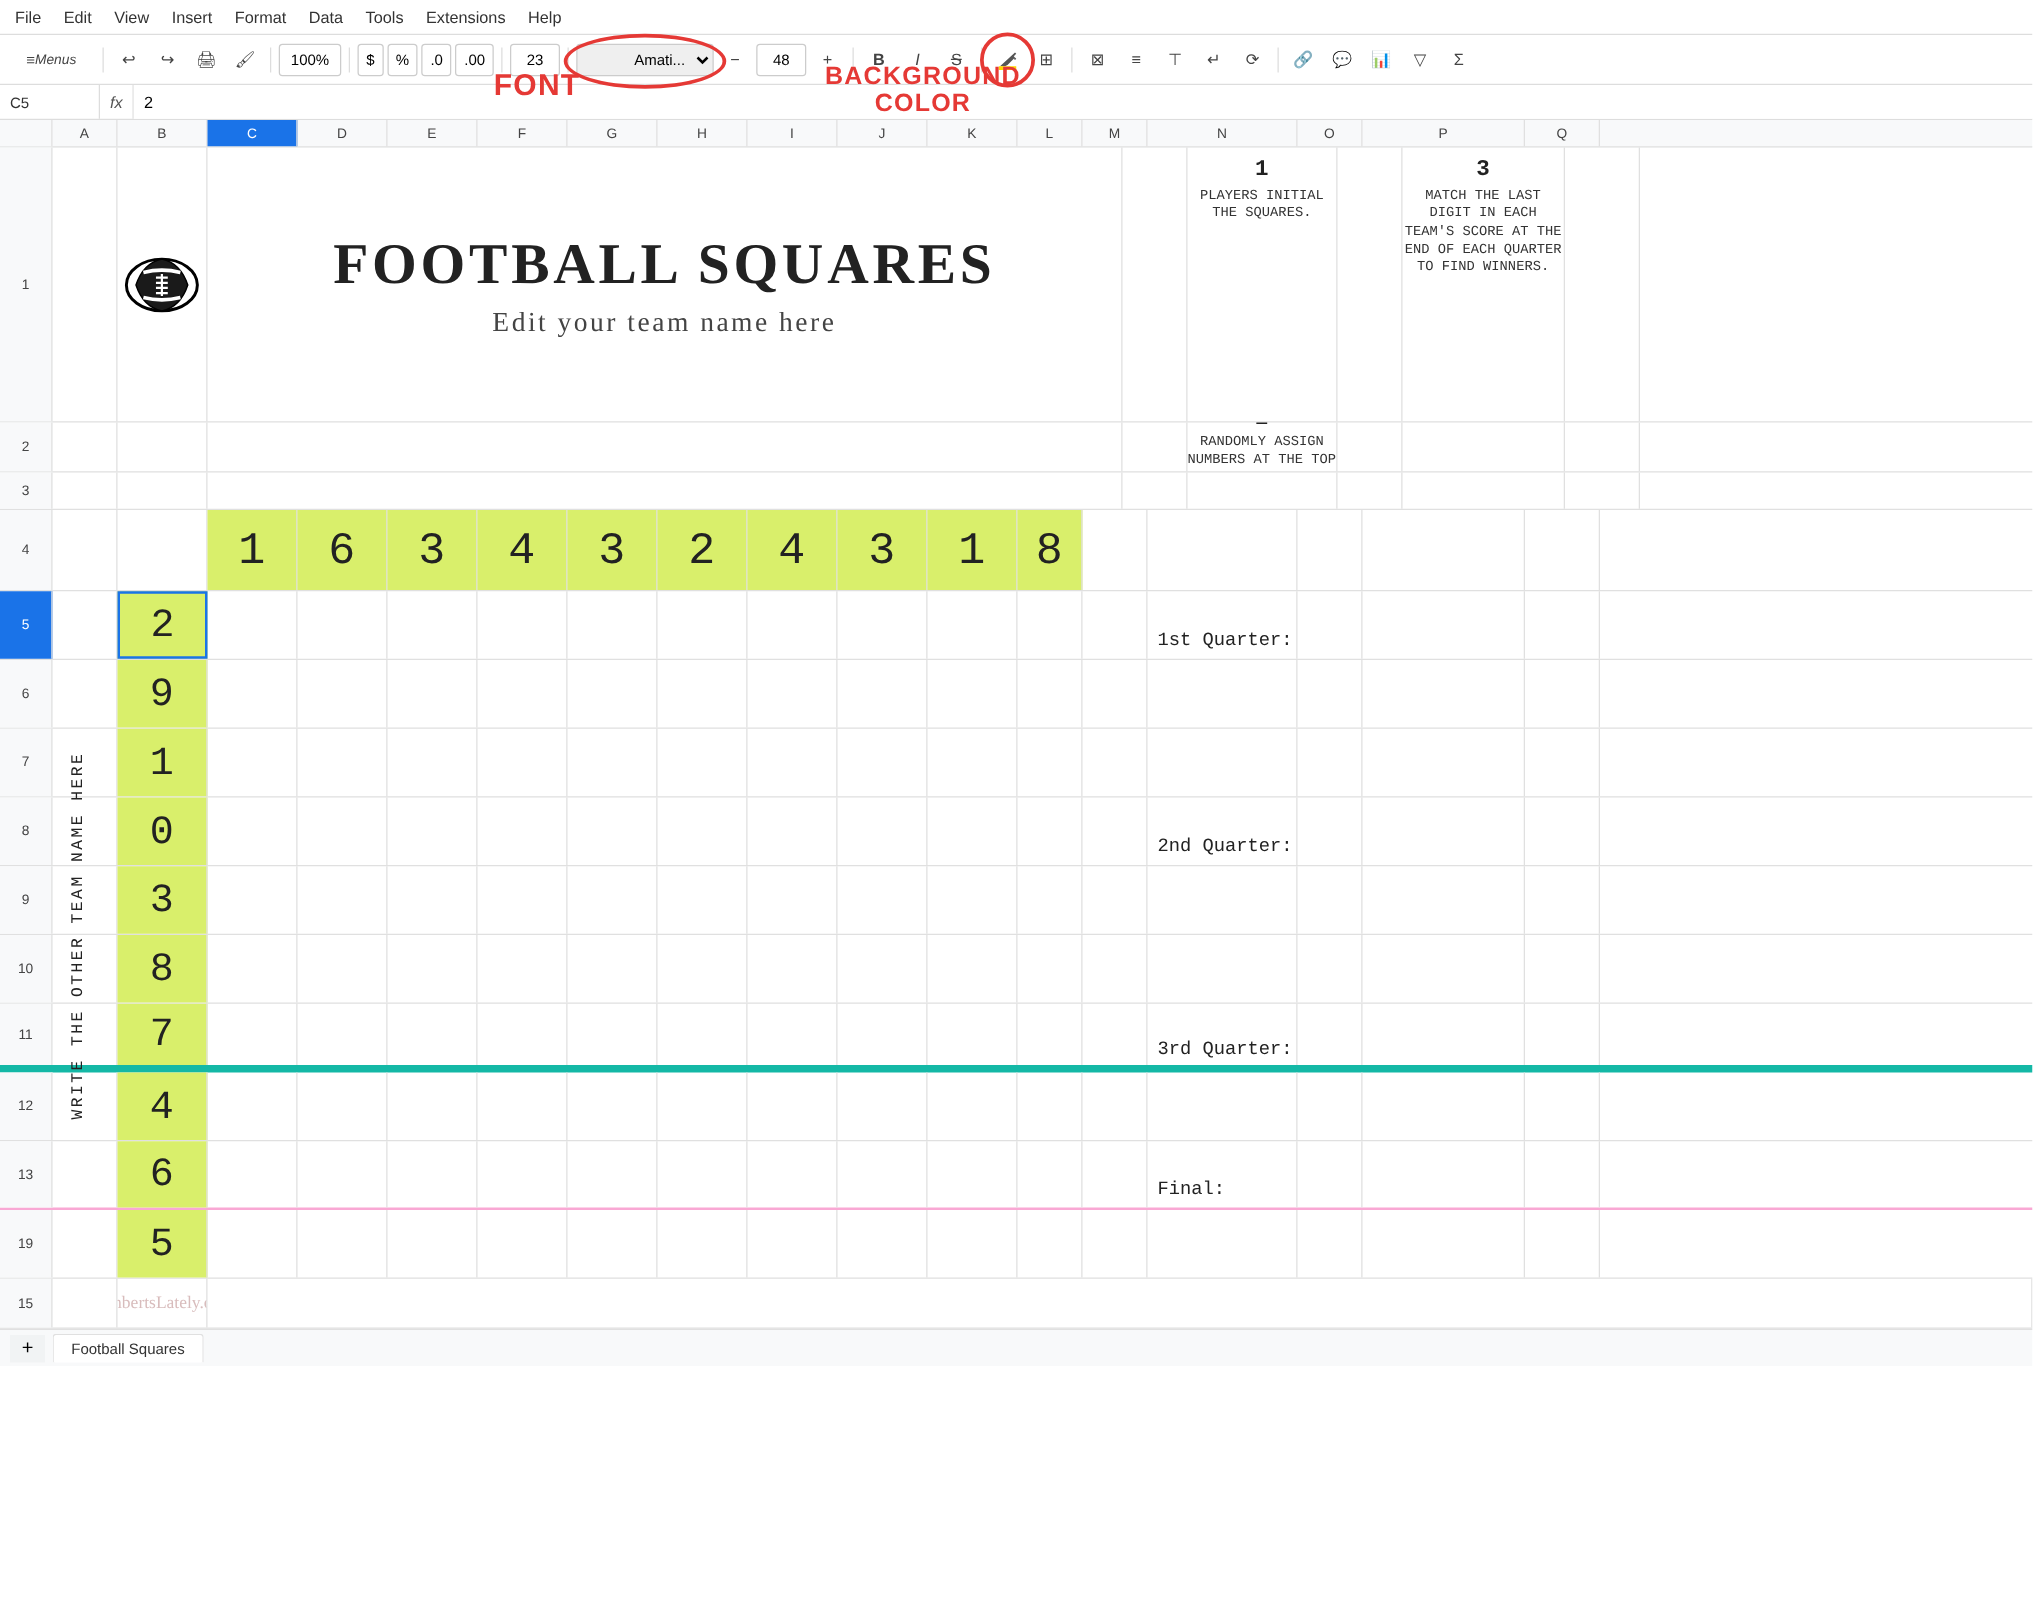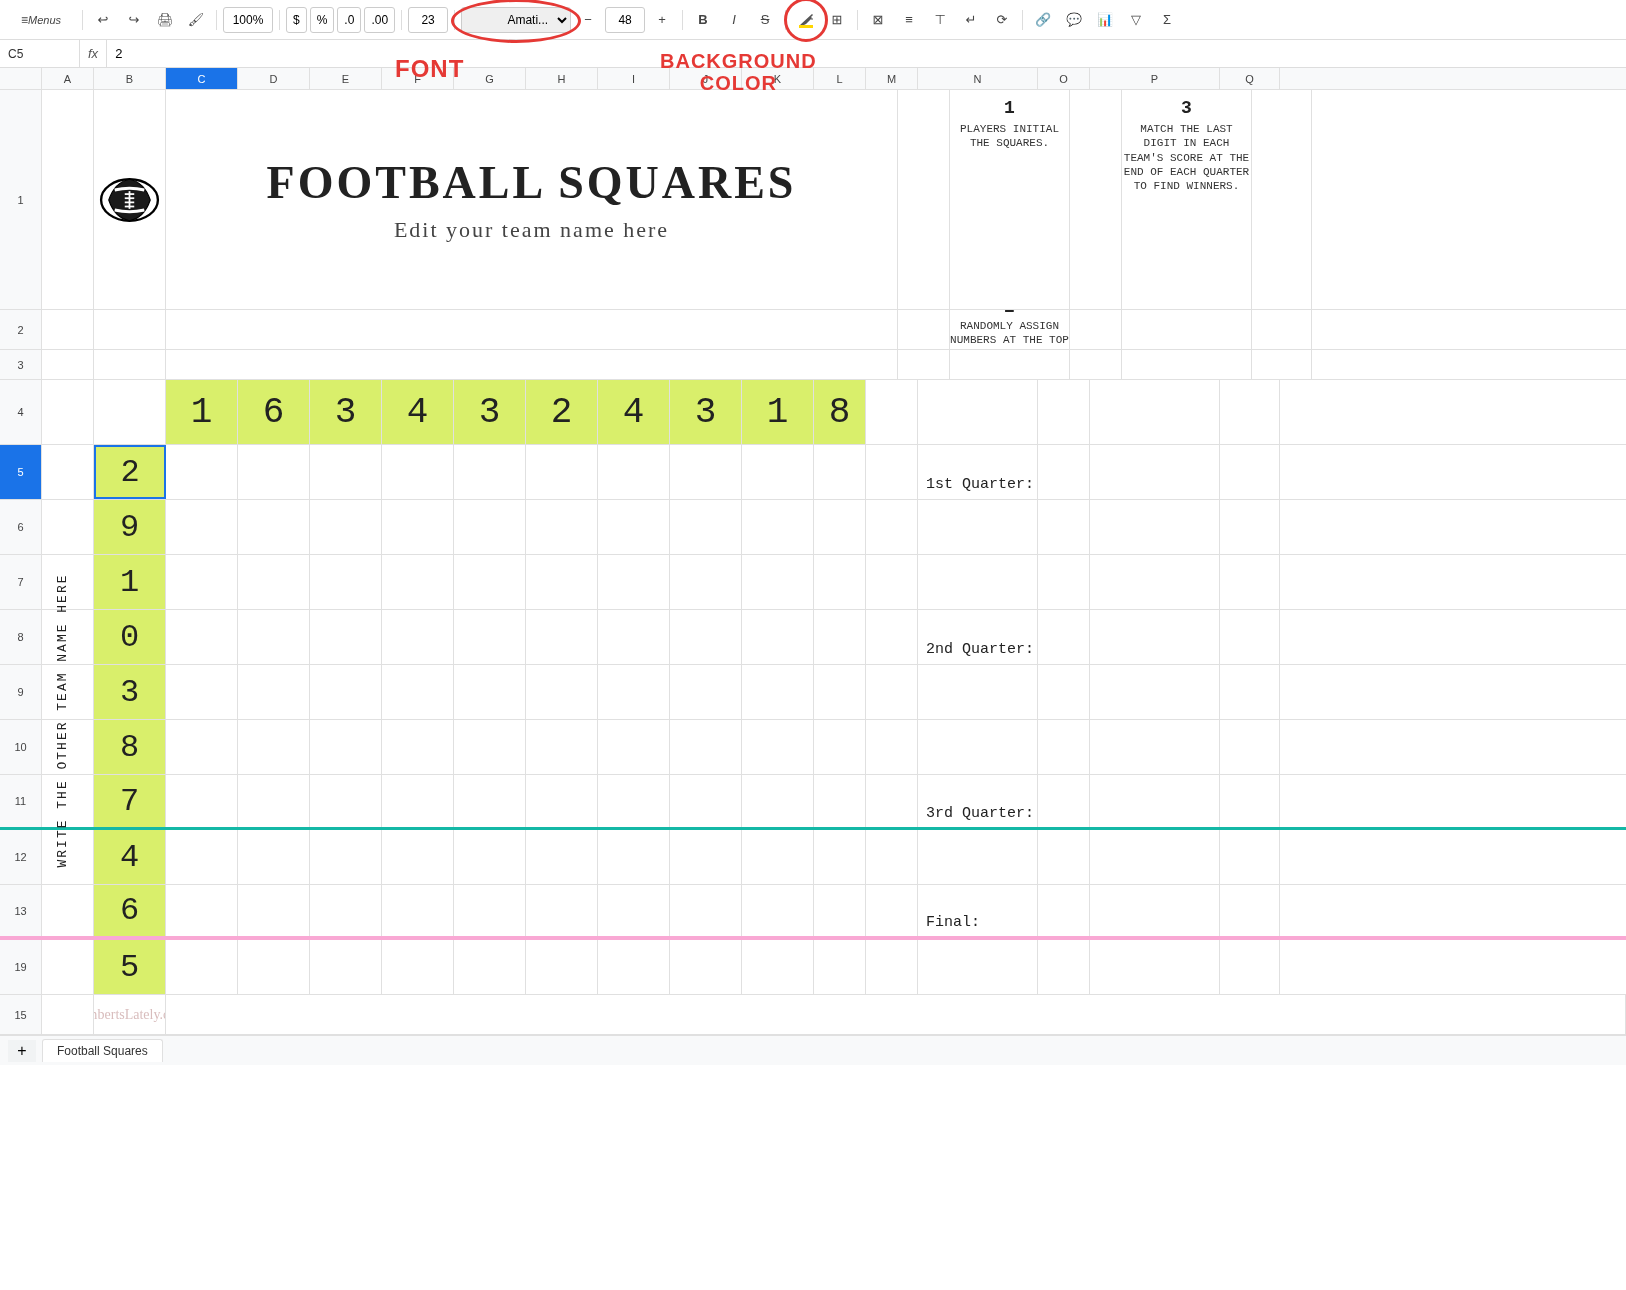--- a/index.html
+++ b/index.html
@@ -285,20 +285,31 @@
     .relative-wrapper {
       position: relative;
     }
   </style>
 </head>
 <body>
 
 <div class="relative-wrapper">
 
 
+<div class="menu-bar">
+  <span class="menu-item">File</span>
+  <span class="menu-item">Edit</span>
+  <span class="menu-item">View</span>
+  <span class="menu-item">Insert</span>
+  <span class="menu-item">Format</span>
+  <span class="menu-item">Data</span>
+  <span class="menu-item">Tools</span>
+  <span class="menu-item">Extensions</span>
+  <span class="menu-item">Help</span>
+</div>
 
 <div class="toolbar" style="position:relative;">
   <button class="toolbar-btn" style="width:70px; font-size:12px;">≡ <span style="font-size:11px;font-style:italic;">Menus</span></button>
   <div class="toolbar-divider"></div>
   <button class="toolbar-btn">↩</button>
   <button class="toolbar-btn">↪</button>
   <button class="toolbar-btn">🖨</button>
   <button class="toolbar-btn">🖌</button>
   <div class="toolbar-divider"></div>
   <input class="toolbar-input zoom-input" type="text" value="100%" style="">
@@ -647,21 +658,21 @@
     <div class="cell w-j"></div>
     <div class="cell w-k"></div>
     <div class="cell w-l"></div>
     <div class="cell w-m"></div>
     <div class="cell w-n"></div>
     <div class="cell w-o"></div>
     <div class="cell w-p"></div>
     <div class="cell w-q"></div>
   </div>
 
-  <div class="sheet-row" style="height:55px; border-bottom:3px solid #14b8a6;">
+  <div class="sheet-row" style="height:55px; border-bottom:6px solid #14b8a6;">
     <div class="row-num">11</div>
     <div class="cell w-a"></div>
     <div class="cell w-b yellow-bg">
           <span class="grid-number-side">7</span>
         </div>
     <div class="cell w-c"></div>
     <div class="cell w-d"></div>
     <div class="cell w-e"></div>
     <div class="cell w-f"></div>
     <div class="cell w-g"></div>
@@ -696,21 +707,21 @@
     <div class="cell w-j"></div>
     <div class="cell w-k"></div>
     <div class="cell w-l"></div>
     <div class="cell w-m"></div>
     <div class="cell w-n"></div>
     <div class="cell w-o"></div>
     <div class="cell w-p"></div>
     <div class="cell w-q"></div>
   </div>
 
-  <div class="sheet-row" style="height:55px; border-bottom:4px solid #f9a8d4;">
+  <div class="sheet-row" style="height:55px; border-bottom:2px solid #f9a8d4;">
     <div class="row-num">13</div>
     <div class="cell w-a"></div>
     <div class="cell w-b yellow-bg">
           <span class="grid-number-side">6</span>
         </div>
     <div class="cell w-c"></div>
     <div class="cell w-d"></div>
     <div class="cell w-e"></div>
     <div class="cell w-f"></div>
     <div class="cell w-g"></div>

